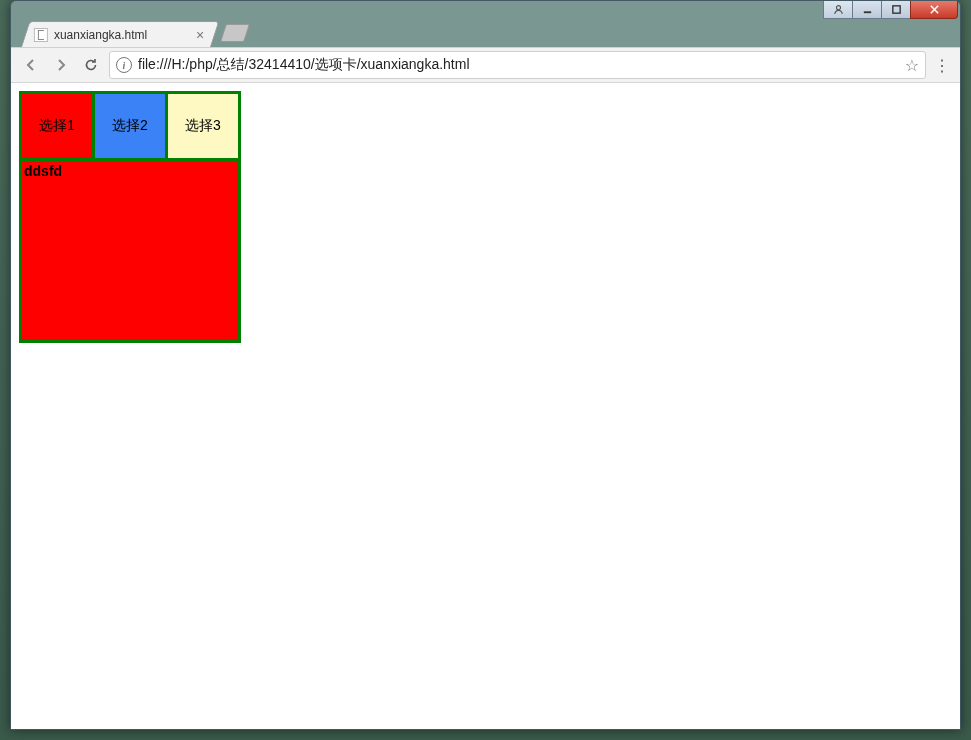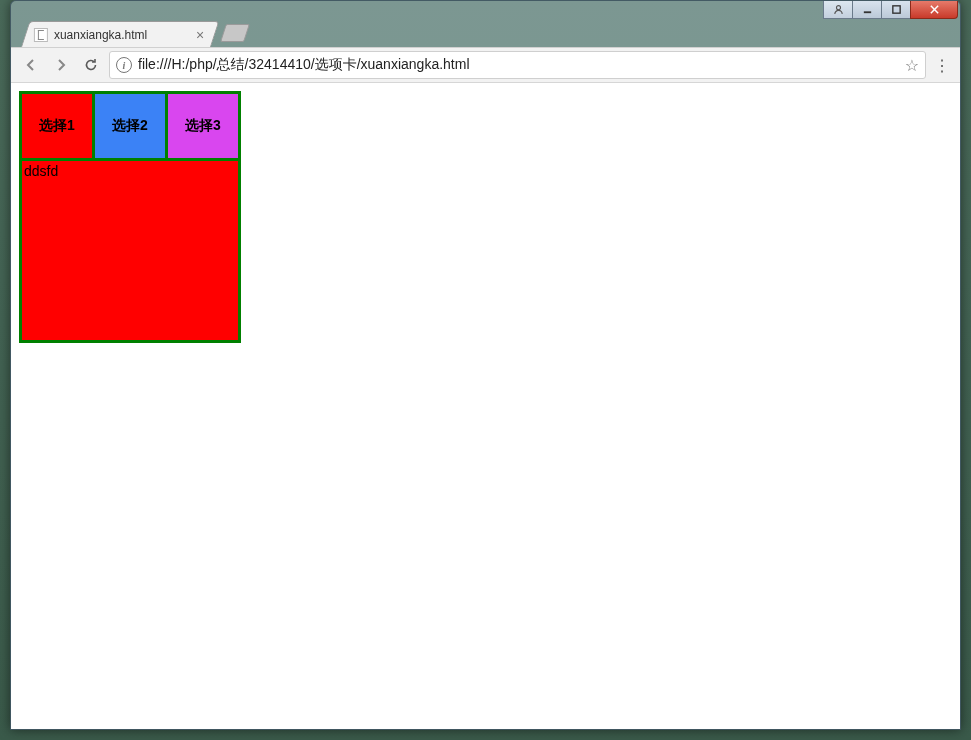--- a/index.html
+++ b/index.html
@@ -162,35 +162,35 @@
       height: 64px;
     }
     .tabs-demo .dtab {
       flex: 1;
       display: flex;
       align-items: center;
       justify-content: center;
       font-size: 14px;
       color: #000;
       border-right: 3px solid green;
-      font-weight: bold;
     }
     .tabs-demo .dtab:last-child { border-right: none; }
     .tabs-demo .dtab.t1 { background: red; }
     .tabs-demo .dtab.t2 { background: #3b82f6; }
-    .tabs-demo .dtab.t3 { background: #d946ef; }
+    .tabs-demo .dtab.t3 { background: #fef9c3; }
     .tabs-demo .panel {
       height: 182px;
       border-top: 3px solid green;
       background: red;
       color: #000;
       font-size: 14px;
       padding: 2px;
       display: flex;
       align-items: flex-start;
+      font-weight: bold;
     }
   </style>
 </head>
 <body>
 
 <div class="window">
   <div class="titlebar">
     <div class="winbtn user">
       <svg viewBox="0 0 12 12">
           <circle cx="6" cy="4" r="2.2" fill="none" stroke="#555" stroke-width="1.2"></circle>

